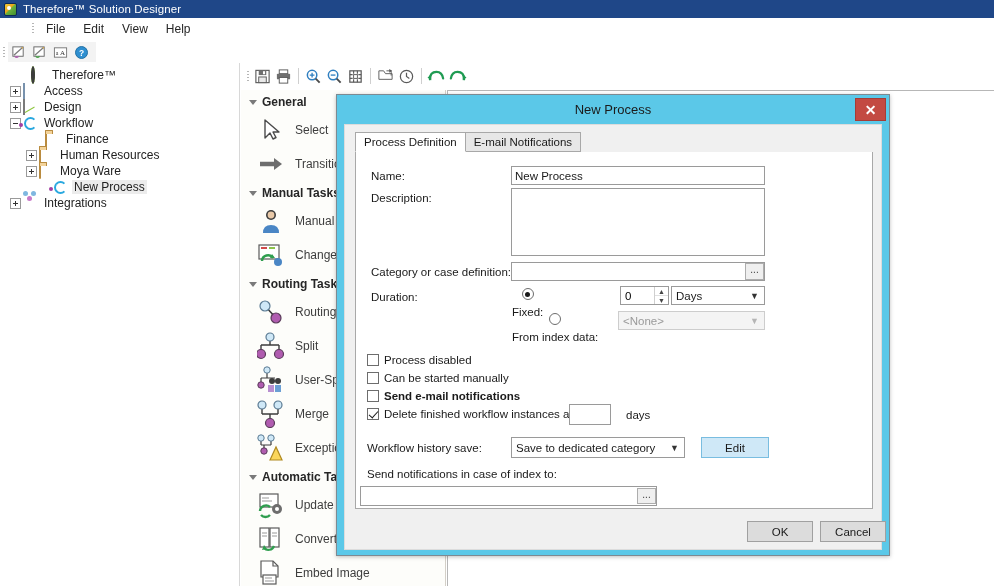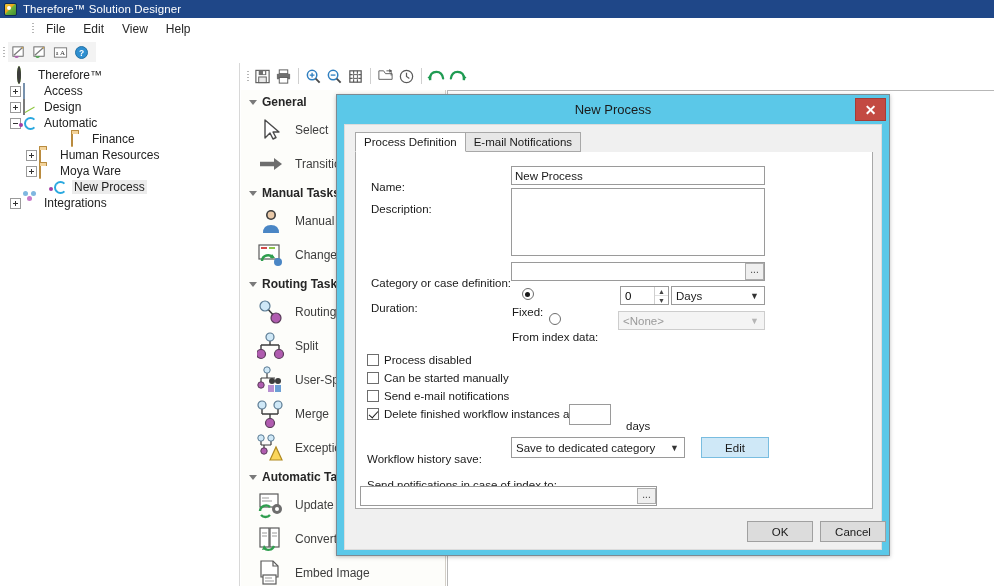--- a/index.html
+++ b/index.html
@@ -192,21 +192,21 @@
     margin-right: -1px; cursor: default;
   }
   .tab.active { background: #ffffff; border-bottom-color: #ffffff; position: relative; z-index: 2; }
 
   .tabpage {
     position: absolute; left: 10px; top: 27px; width: 518px; height: 357px;
     background: #ffffff; border: 1px solid #a8a8a8; border-top: none;
   }
 
   
-  .lbl { position: absolute; font-size: 11.5px; color: #1a1a1a; white-space: nowrap; margin-top: 11px; }
+  .lbl { position: absolute; font-size: 11.5px; color: #1a1a1a; white-space: nowrap; }
   .tbox {
     position: absolute; background: #ffffff; border: 1px solid #9a9a9a;
     font-family: "Liberation Sans", sans-serif; font-size: 11.5px; color: #1a1a1a;
     padding: 1px 3px; outline: none;
   }
   .ellipsis-btn {
     position: absolute; width: 19px; height: 17px; background: #efefef;
     border: 1px solid #adadad; font-size: 10px; line-height: 12px; text-align: center;
     color: #444; cursor: default;
   }
@@ -314,45 +314,45 @@
         <svg width="15" height="15" viewBox="0 0 16 16">
           <circle cx="8" cy="8" r="6.4" fill="#2f8fd0" stroke="#1c6ca0"></circle>
           <text x="8" y="11.4" font-size="9" text-anchor="middle" fill="#fff" font-family="Liberation Sans, sans-serif" font-weight="bold">?</text>
         </svg>
       </div>
     </div>
   </div>
 
   <div class="treepanel">
 
-    <div class="tree-row" style="padding-left:4px">
+    <div class="tree-row" style="padding-left:18px">
       <span class="expander none"></span>
       <span class="tree-icon"><span class="ic-root"></span></span>
       <span class="tree-label">Therefore™</span>
     </div>
 
     <div class="tree-row" style="padding-left:10px">
       <span class="expander plus"></span>
       <span class="tree-icon"><span class="ic-access"></span></span>
       <span class="tree-label">Access</span>
     </div>
 
     <div class="tree-row" style="padding-left:10px">
       <span class="expander plus"></span>
       <span class="tree-icon"><span class="ic-design"></span></span>
       <span class="tree-label">Design</span>
     </div>
 
     <div class="tree-row" style="padding-left:10px">
       <span class="expander minus"></span>
       <span class="tree-icon"><span class="ic-wf"></span></span>
-      <span class="tree-label">Automatic</span>
-    </div>
-
-    <div class="tree-row" style="padding-left:58px">
+      <span class="tree-label">Workflow</span>
+    </div>
+
+    <div class="tree-row" style="padding-left:32px">
       <span class="expander none"></span>
       <span class="tree-icon"><span class="ic-folder"></span></span>
       <span class="tree-label">Finance</span>
     </div>
 
     <div class="tree-row" style="padding-left:26px">
       <span class="expander plus"></span>
       <span class="tree-icon"><span class="ic-folder"></span></span>
       <span class="tree-label">Human Resources</span>
     </div>
@@ -672,21 +672,21 @@
         </div>
 
         <div class="chk-row" style="left:11px; top:202px;">
           <span class="chk"></span>
           <span>Process disabled</span>
         </div>
         <div class="chk-row" style="left:11px; top:220px;">
           <span class="chk"></span>
           <span>Can be started manually</span>
         </div>
-        <div class="chk-row" style="left:11px; top:238px;">
+        <div class="chk-row" style="left:11px; top:238px;font-weight:bold;">
           <span class="chk"></span>
           <span>Send e-mail notifications</span>
         </div>
         <div class="chk-row" style="left:11px; top:256px;">
           <span class="chk checked"></span>
           <span>Delete finished workflow instances after</span>
         </div>
         <input class="tbox" style="left: 213px; top: 252px; width: 42px; height: 21px;" value="">
         <div class="lbl" style="left:270px; top:257px;">days</div>
 

